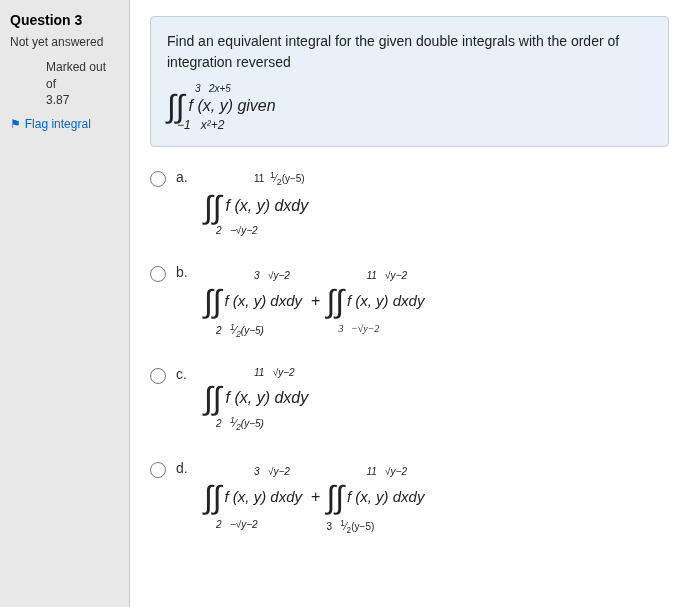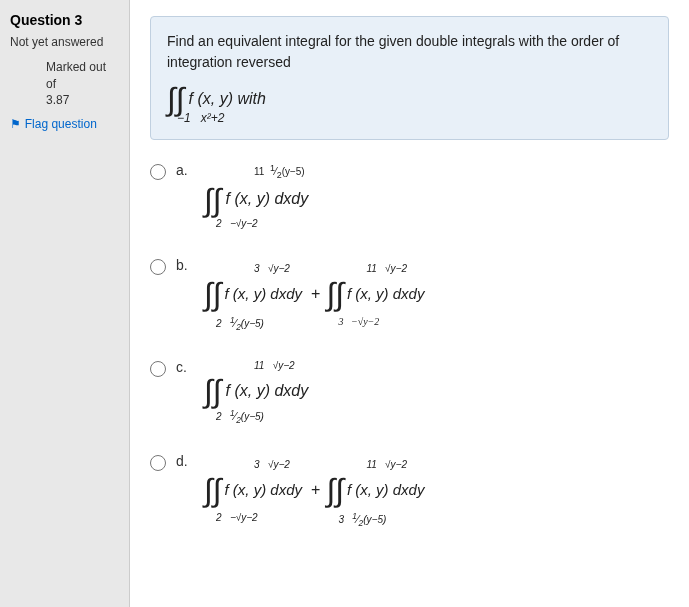--- a/index.html
+++ b/index.html
@@ -125,36 +125,37 @@
 
   <div class="sidebar">
     <div class="sidebar-question-title">Question 3</div>
     <div class="sidebar-status">Not yet answered</div>
     <div class="sidebar-marked">
       <span>Marked out of</span><br>
       <span>3.87</span>
     </div>
     <div class="flag-question">
       <span class="flag-icon">⚑</span>
-      <span>Flag question</span>
+      <span>Flag integral</span>
     </div>
   </div>
 
   <div class="main-content">
 
     <div class="question-box">
       <div class="question-text">
         Find an equivalent integral for the given double integrals with the order of integration reversed
       </div>
 
       <div class="integral-display">
+        <div style="font-size:10px; margin-left:28px; margin-bottom:-4px; font-style:italic;">3 &nbsp; 2x+5</div>
         <div style="display:inline-flex; align-items:center; gap:0px; vertical-align:middle;">
           <span class="large-int">∫</span>
           <span class="large-int">∫</span>
-          <span style="font-size:16px; font-style:italic; margin: 0 4px;">f (x, y) with</span>
+          <span style="font-size:16px; font-style:italic; margin: 0 4px;">f (x, y) given</span>
         </div>
         <div style="font-size:12px; margin-left:10px; margin-top:-4px; font-style:italic;">−1 &nbsp; x²+2</div>
       </div>
     </div>
 
     <ul class="options-list">
 
       <li class="option-item">
         <input type="radio" name="answer" class="radio-btn" style="">
         <div class="option-label">a.</div>
@@ -228,21 +229,21 @@
               <div style="font-size:10px; margin-left:12px; font-style:italic;">2 &nbsp; −√y−2</div>
             </div>
             <span class="plus-sign" style="margin-top:20px;">+</span>
             <div>
               <div style="font-size:10px; margin-left:40px; font-style:italic;">11 &nbsp; √y−2</div>
               <div style="display:inline-flex; align-items:center;">
                 <span class="large-int">∫</span>
                 <span class="large-int">∫</span>
                 <span style="font-size:15px; font-style:italic; margin:0 3px;">f (x, y) dxdy</span>
               </div>
-              <div style="font-size:10px; margin-left:12px; font-style:italic;">3 &nbsp; <sup>1</sup>⁄<sub>2</sub>(y−5)</div>
+              <div style="font-size:10px; ">3 &nbsp; <sup>1</sup>⁄<sub>2</sub>(y−5)</div>
             </div>
           </div>
         </div>
       </li>
 
     </ul>
   </div>
 </div>
 
 </body></html>

